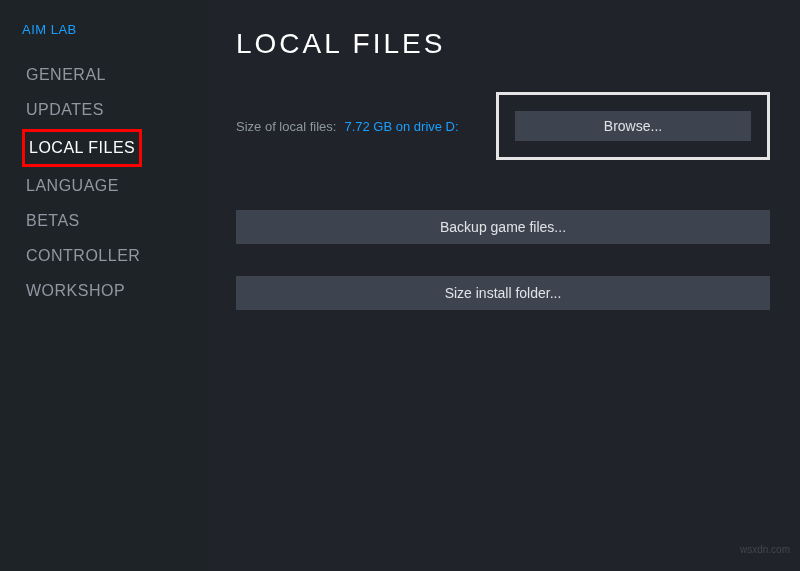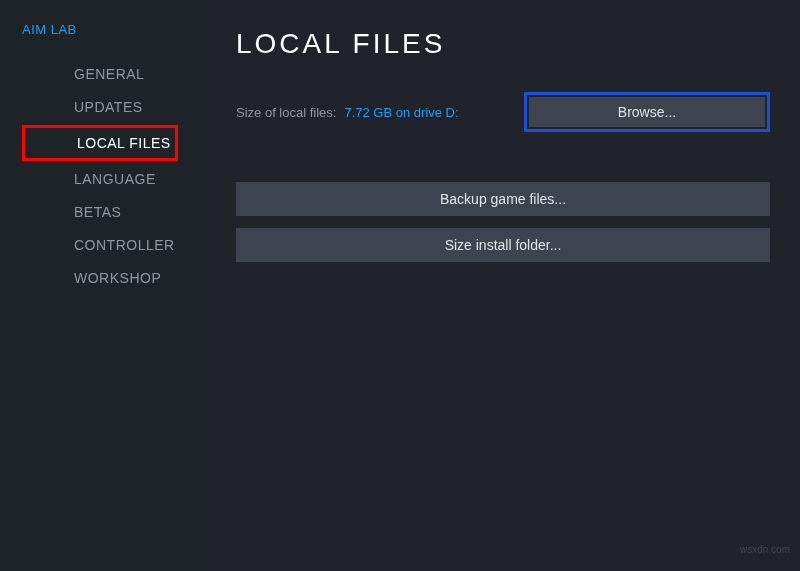--- a/index.html
+++ b/index.html
@@ -29,27 +29,26 @@
     }
     .app-title {
       color: #1a9fff;
       font-size: 13px;
       letter-spacing: 0.5px;
       margin-bottom: 22px;
       font-weight: 400;
     }
     .nav-item {
       color: #8f98a0;
-      font-size: 14px;
+      font-size: 16px;
       letter-spacing: 0.5px;
       padding: 7px 4px 7px 4px;
       text-transform: uppercase;
       cursor: pointer;
       display: inline-block;
-      margin-left: 48px;
     }
     .nav-item-wrap {
       margin-bottom: 3px;
     }
     .nav-item.selected {
       color: #ffffff;
     }
     .highlight-box {
       border: 3px solid #ff0000;
       display: inline-block;
@@ -77,43 +76,43 @@
       color: #8f98a0;
       font-size: 13px;
     }
     .size-value {
       color: #1a9fff;
       font-size: 13px;
       margin-left: 8px;
     }
     .browse-wrap {
       margin-left: auto;
-      border: 3px solid #1d4ed8;
-      padding: 2px;
+      border: 3px solid #e5e5e5;
+      padding: 16px;
     }
     .btn {
       background: #3d4450;
       color: #dfe3e6;
       border: none;
       font-size: 14px;
       text-align: center;
       cursor: pointer;
       font-family: inherit;
       display: block;
     }
     .btn-browse {
       width: 236px;
       height: 30px;
       line-height: 30px;
     }
     .btn-wide {
       width: 100%;
       height: 34px;
       line-height: 34px;
-      margin-bottom: 12px;
+      margin-bottom: 32px;
     }
     .action-group {
       width: 100%;
     }
     .close-btn {
       position: absolute;
       top: 10px;
       right: 14px;
       color: #8f98a0;
       font-size: 18px;

